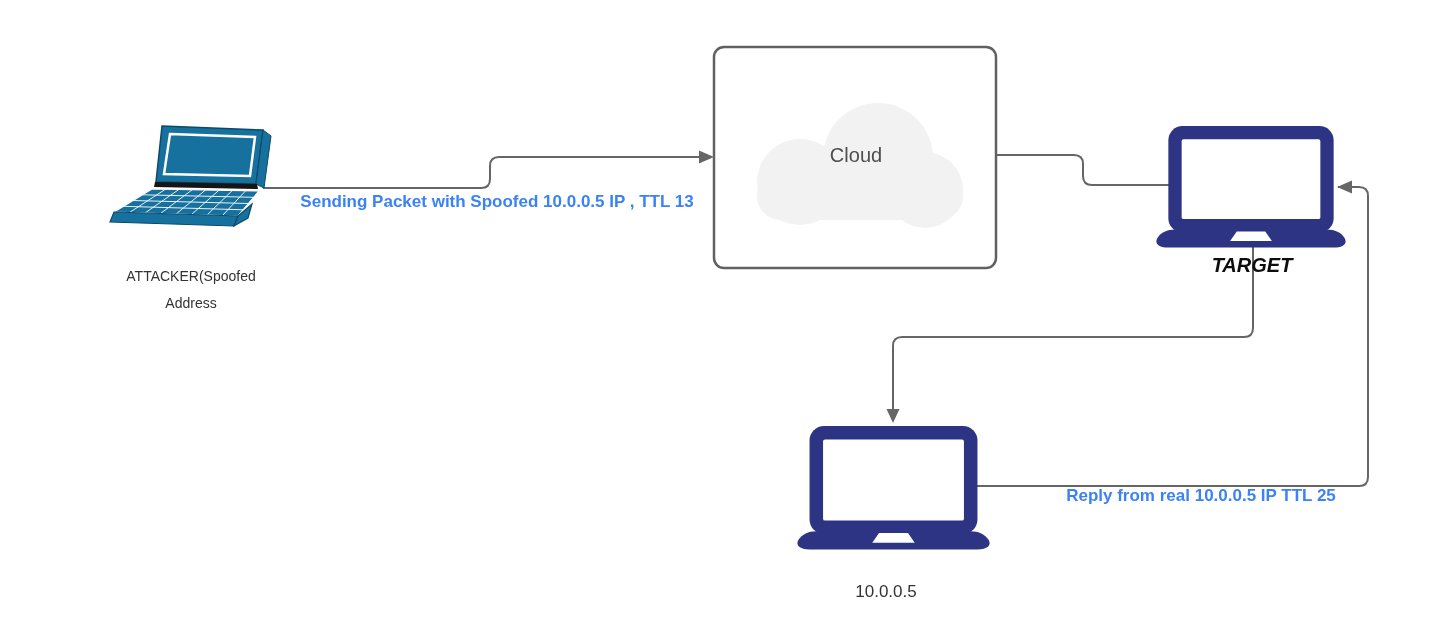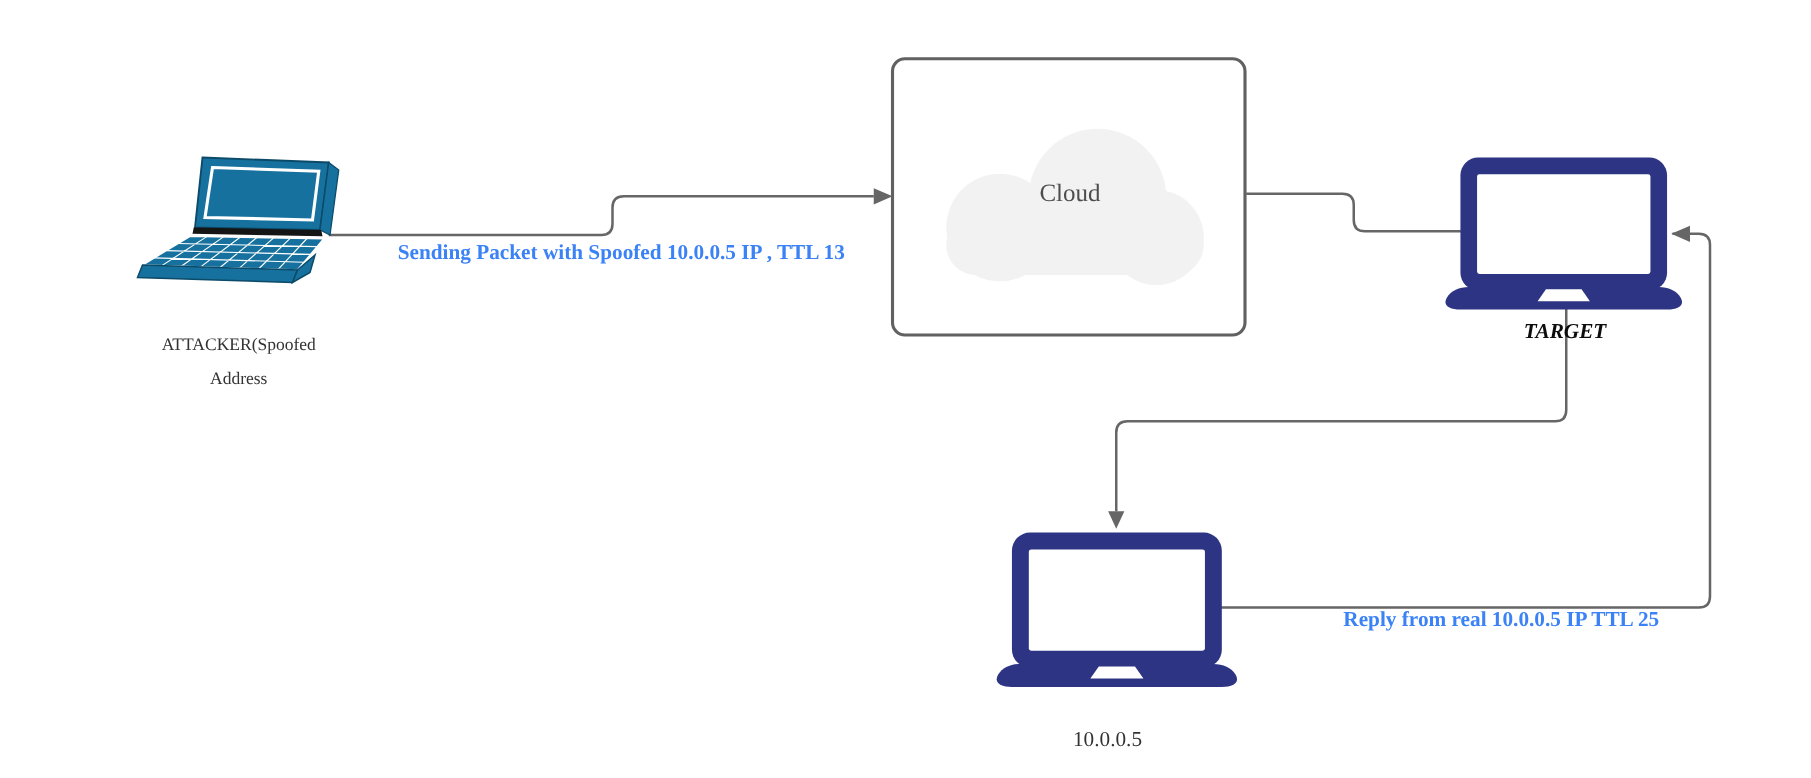--- a/index.html
+++ b/index.html
@@ -1,21 +1,21 @@
 <!DOCTYPE html>
 <html><head>
 <meta charset="utf-8">
 <style>
   html,body{margin:0;padding:0;background:#ffffff;}
   .canvas{
     position:relative;
     width:1449px;height:622px;
     background:#ffffff;
     overflow:hidden;
-    font-family:Liberation Serif, serif;
+    font-family:Liberation Sans, sans-serif;
     border-radius:30px;
   }
   .canvas svg{position:absolute;left:0;top:0;}
   .lbl{
     position:absolute;
     transform:translate(-50%,-50%);
     white-space:nowrap;
     text-align:center;
   }
   .node-lbl{
@@ -26,21 +26,21 @@
   .edge-lbl{
     font-size:17px;
     font-weight:bold;
     color:#3b82f6;
   }
   .cloud-lbl{
     font-size:20px;
     color:#4d4d4d;
   }
   .target-lbl{
-    font-size:17px;
+    font-size:20px;
     font-weight:bold;
     font-style:italic;
     color:#0d0d0d;
   }
   .host-lbl{
     font-size:17px;
     color:#333333;
   }
   .edge-line{fill:none;stroke:#666666;stroke-width:2;stroke-linejoin:round;}
   .arrow-head{fill:#666666;stroke:none;}

